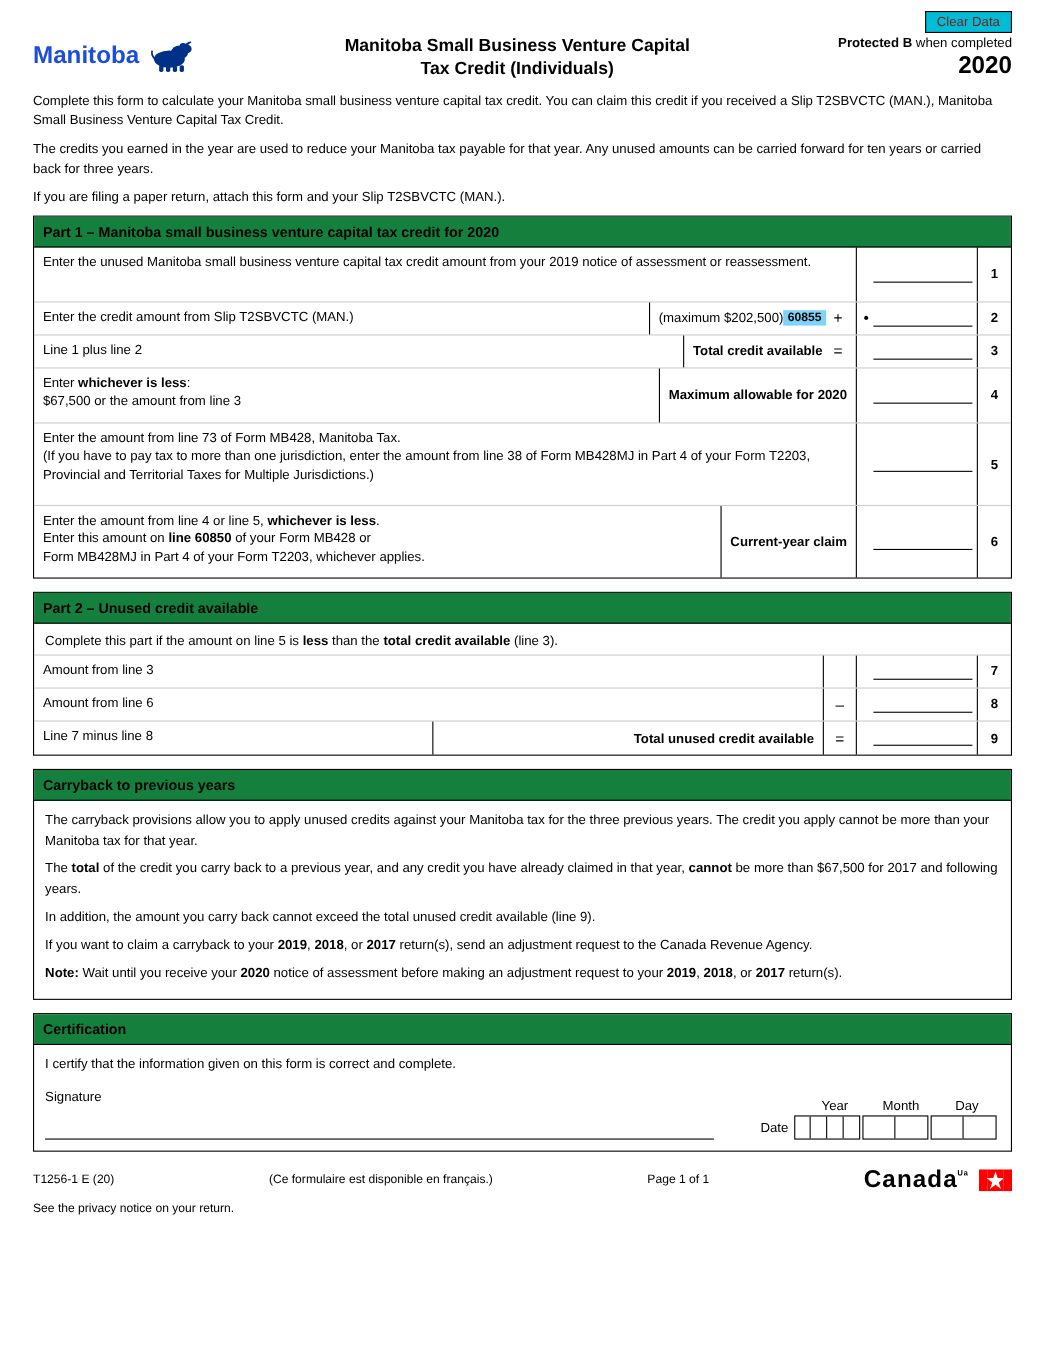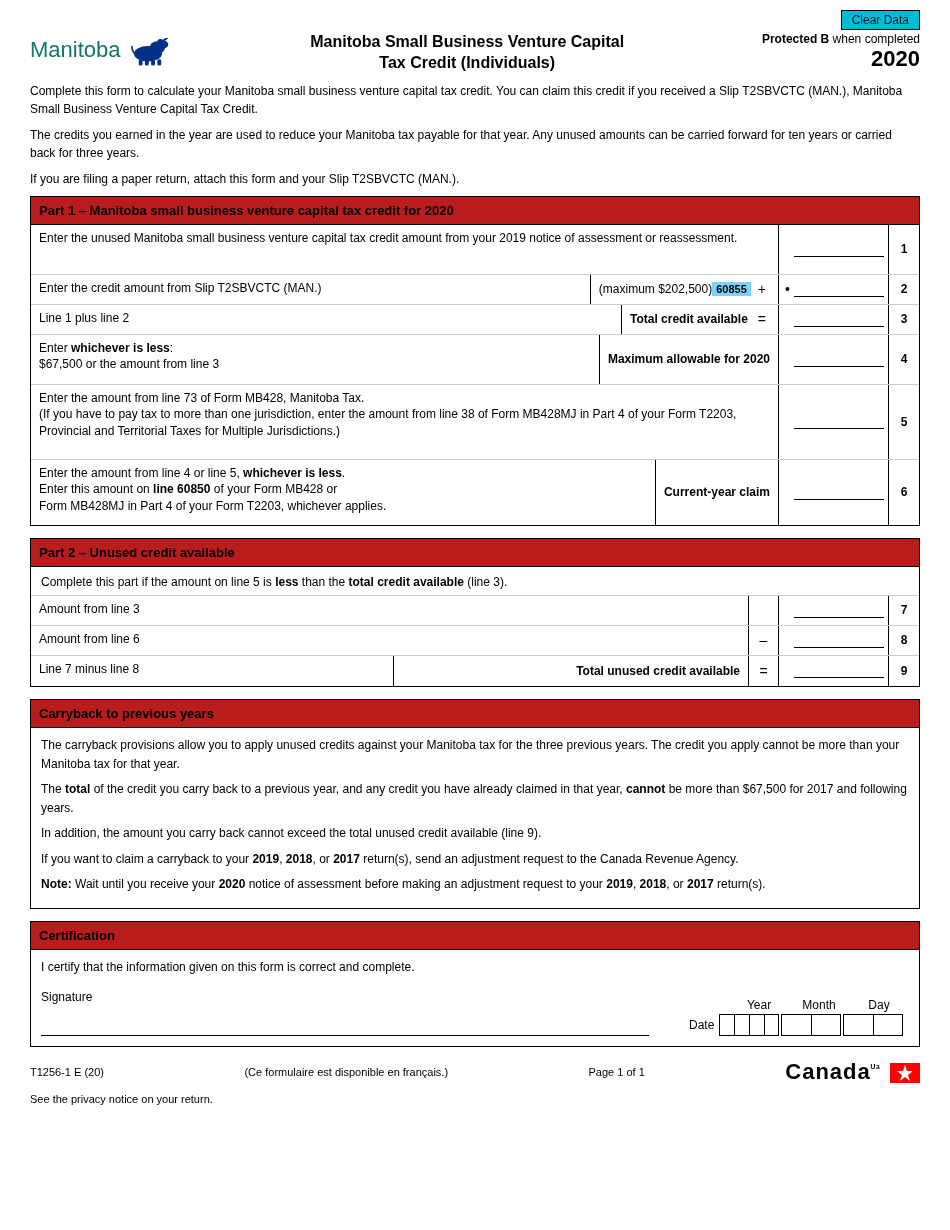--- a/index.html
+++ b/index.html
@@ -12,21 +12,21 @@
       min-height: 1230px;
       padding: 10px 30px 20px 30px;
     }
     .top-bar {
       display: flex;
       justify-content: flex-end;
       margin-bottom: 2px;
     }
     .clear-data-btn {
       background: #00bcd4;
-      color: #0f172a;
+      color: #7f1d1d;
       border: 1px solid #000;
       padding: 2px 10px;
       font-size: 12px;
       cursor: pointer;
       font-weight: normal;
     }
     .header-row {
       display: flex;
       justify-content: space-between;
       align-items: flex-start;
@@ -68,21 +68,21 @@
     .intro-text {
       margin-bottom: 8px;
       line-height: 1.5;
       font-size: 12px;
     }
     .section-box {
       border: 1px solid #000;
       margin-bottom: 12px;
     }
     .section-header {
-      background: #b91c1c;
+      background: #15803d;
       border-bottom: 1px solid #000;
       padding: 6px 8px;
       font-weight: bold;
       font-size: 13px;
     }
     .section-content {
       padding: 0;
     }
     .form-row {
       display: flex;
@@ -188,21 +188,21 @@
       margin-bottom: 14px;
     }
     .sig-line {
       border-bottom: 1px solid #000;
       width: 100%;
       height: 18px;
     }
     .date-area {
       display: flex;
       flex-direction: column;
-      align-items: flex-start;
+      align-items: center;
     }
     .date-headers {
       display: flex;
       font-size: 12px;
       margin-bottom: 2px;
       margin-left: 40px;
     }
     .date-headers span {
       width: 60px;
       text-align: center;
@@ -257,21 +257,21 @@
   </style>
 </head>
 <body>
 
 <div class="top-bar">
   <button class="clear-data-btn">Clear Data</button>
 </div>
 
 <div class="header-row">
   <div class="logo-area">
-    <span style="font-size:22px;font-weight:normal;color:#0f766e;">Manitoba</span>
+    <span style="font-size:22px;font-weight:bold;color:#1d4ed8;">Manitoba</span>
     <svg class="bison-icon" viewBox="0 0 60 45" xmlns="http://www.w3.org/2000/svg">
       <g fill="#003087">
 
         <ellipse cx="30" cy="28" rx="18" ry="10"></ellipse>
         <ellipse cx="42" cy="20" rx="10" ry="8"></ellipse>
         <ellipse cx="50" cy="16" rx="6" ry="5"></ellipse>
 
         <ellipse cx="46" cy="13" rx="4" ry="4"></ellipse>
 
         <path d="M49 10 Q54 6 56 8 Q53 11 50 12Z"></path>

